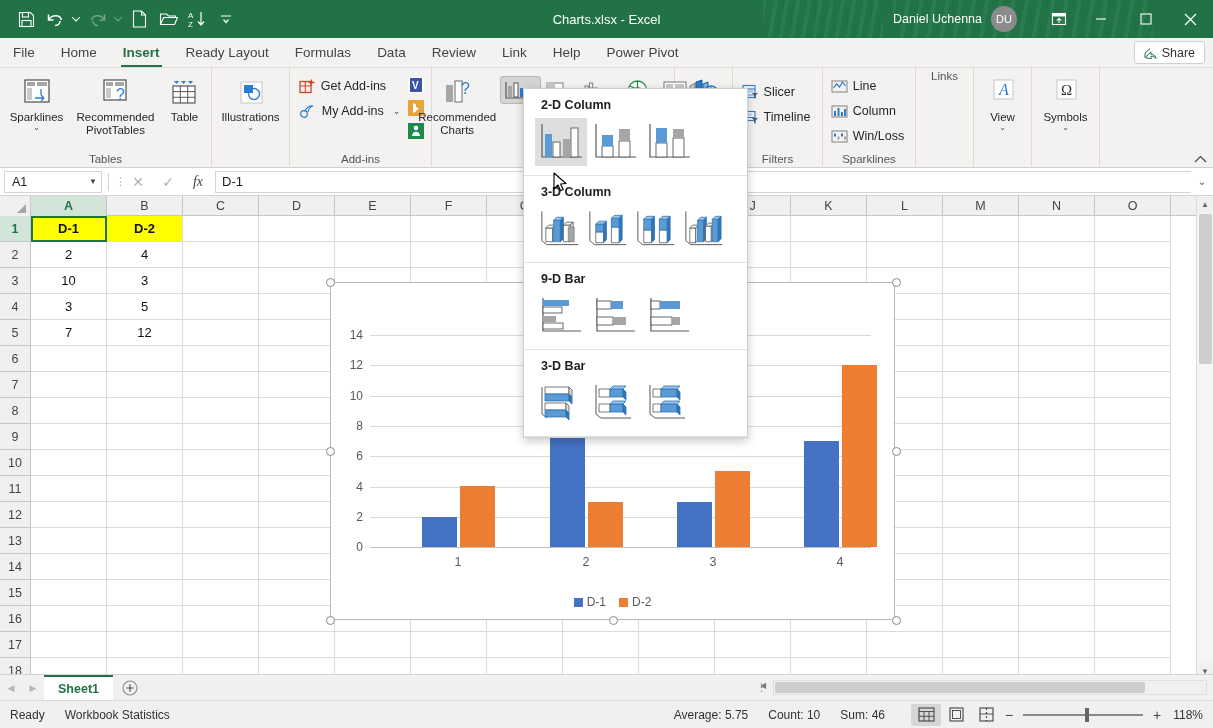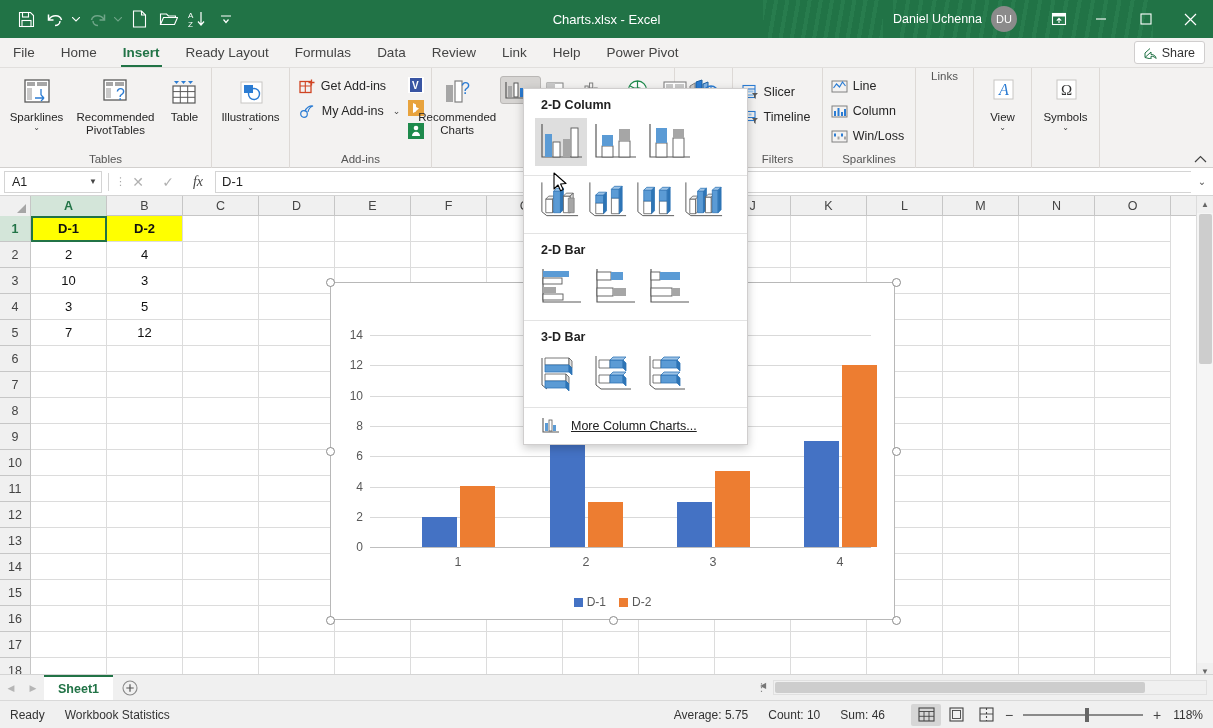--- a/index.html
+++ b/index.html
@@ -1055,20 +1055,21 @@
       <svg width="46" height="42" viewBox="0 0 46 42">
           <path d="M4 3v33h40" stroke="#595959" stroke-width="1.2" fill="none"></path>
           <rect x="10" y="22" width="11" height="14" fill="#fff" stroke="#595959" stroke-width=".9"></rect>
           <rect x="10" y="7" width="11" height="15" fill="#5b9bd5"></rect>
           <rect x="27" y="17" width="11" height="19" fill="#fff" stroke="#595959" stroke-width=".9"></rect>
           <rect x="27" y="8" width="11" height="9" fill="#a6a6a6"></rect>
         </svg>
     </div>
   </div>
   <div class="menu-div"></div>
+  <div class="menu-sec-title">3-D Column</div>
   <div class="menu-gallery" style="gap:0">
     <div class="gitem" style="width:48px">
       <svg width="45" height="42" viewBox="0 0 45 42">
           <path d="M5 3v30l5 4h32" stroke="#595959" stroke-width="1" fill="none"></path>
           <path d="M9 20h7v14H9z" fill="#fff" stroke="#595959" stroke-width=".8"></path>
           <path d="M9 20l3-3h7l-3 3z" fill="#f2f2f2" stroke="#595959" stroke-width=".8"></path>
           <path d="M16 20l3-3v14l-3 3z" fill="#e0e0e0" stroke="#595959" stroke-width=".8"></path>
           <path d="M17 12h7v22h-7z" fill="#5b9bd5" stroke="#2e75b6" stroke-width=".8"></path>
           <path d="M17 12l3-3h7l-3 3z" fill="#9dc3e6" stroke="#2e75b6" stroke-width=".8"></path>
           <path d="M24 12l3-3v22l-3 3z" fill="#2e75b6" stroke="#2e75b6" stroke-width=".8"></path>
@@ -1116,21 +1117,21 @@
           <path d="M25 18h6v16h-6z" fill="#fff" stroke="#595959" stroke-width=".8"></path>
           <path d="M25 18l3-3h6l-3 3z" fill="#f2f2f2" stroke="#595959" stroke-width=".8"></path>
           <path d="M31 18l3-3v16l-3 3z" fill="#e0e0e0" stroke="#595959" stroke-width=".8"></path>
           <path d="M32 11h6v23h-6z" fill="#5b9bd5" stroke="#2e75b6" stroke-width=".8"></path>
           <path d="M32 11l3-3h6l-3 3z" fill="#9dc3e6" stroke="#2e75b6" stroke-width=".8"></path>
           <path d="M38 11l3-3v23l-3 3z" fill="#2e75b6" stroke="#2e75b6" stroke-width=".8"></path>
         </svg>
     </div>
   </div>
   <div class="menu-div"></div>
-  <div class="menu-sec-title">2-D Bar</div>
+  <div class="menu-sec-title">9-D Bar</div>
   <div class="menu-gallery">
     <div class="gitem">
       <svg width="46" height="42" viewBox="0 0 46 42">
           <path d="M5 3v33h38" stroke="#595959" stroke-width="1.2" fill="none"></path>
           <rect x="5" y="5" width="26" height="6" fill="#5b9bd5"></rect>
           <rect x="5" y="12" width="19" height="6" fill="#fff" stroke="#595959" stroke-width=".9"></rect>
           <rect x="5" y="21" width="13" height="6" fill="#a6a6a6"></rect>
           <rect x="5" y="28" width="20" height="6" fill="#fff" stroke="#595959" stroke-width=".9"></rect>
         </svg>
     </div>
@@ -1190,29 +1191,20 @@
           <path d="M31 7l3 3v8l-3-3z" fill="#2e75b6" stroke="#2e75b6" stroke-width=".8"></path>
           <path d="M15 7l3-3h16l-3 3z" fill="#9dc3e6" stroke="#2e75b6" stroke-width=".8"></path>
           <path d="M7 22h8v8H7z" fill="#fff" stroke="#595959" stroke-width=".8"></path>
           <path d="M15 22h16v8H15z" fill="#5b9bd5" stroke="#2e75b6" stroke-width=".8"></path>
           <path d="M31 22l3 3v8l-3-3z" fill="#2e75b6" stroke="#2e75b6" stroke-width=".8"></path>
           <path d="M15 22l3-3h16l-3 3z" fill="#9dc3e6" stroke="#2e75b6" stroke-width=".8"></path>
         </svg>
     </div>
   </div>
   <div class="menu-div"></div>
-  <div class="menu-more">
-    <svg width="18" height="17" viewBox="0 0 18 17">
-        <path d="M1 1v14h16" stroke="#595959" stroke-width="1.1" fill="none"></path>
-        <rect x="3" y="6" width="3" height="8" fill="#5b9bd5"></rect>
-        <rect x="7" y="3" width="3" height="11" fill="#fff" stroke="#595959" stroke-width=".8"></rect>
-        <rect x="11" y="8" width="3" height="6" fill="#5b9bd5"></rect>
-      </svg>
-    <span>More Column Charts...</span>
-  </div>
 </div>
 
 <div class="cursor-arrow">
   <svg width="15" height="22" viewBox="0 0 15 22">
       <path d="M1 1l0 16 4-4 2.6 5.8 2.6-1.2L7.6 12 13 11.5z" fill="#fff" stroke="#000" stroke-width="1.1" stroke-linejoin="round"></path>
     </svg>
 </div>
 
 <div class="sheetbar">
   <div class="navarrow">◀</div>

